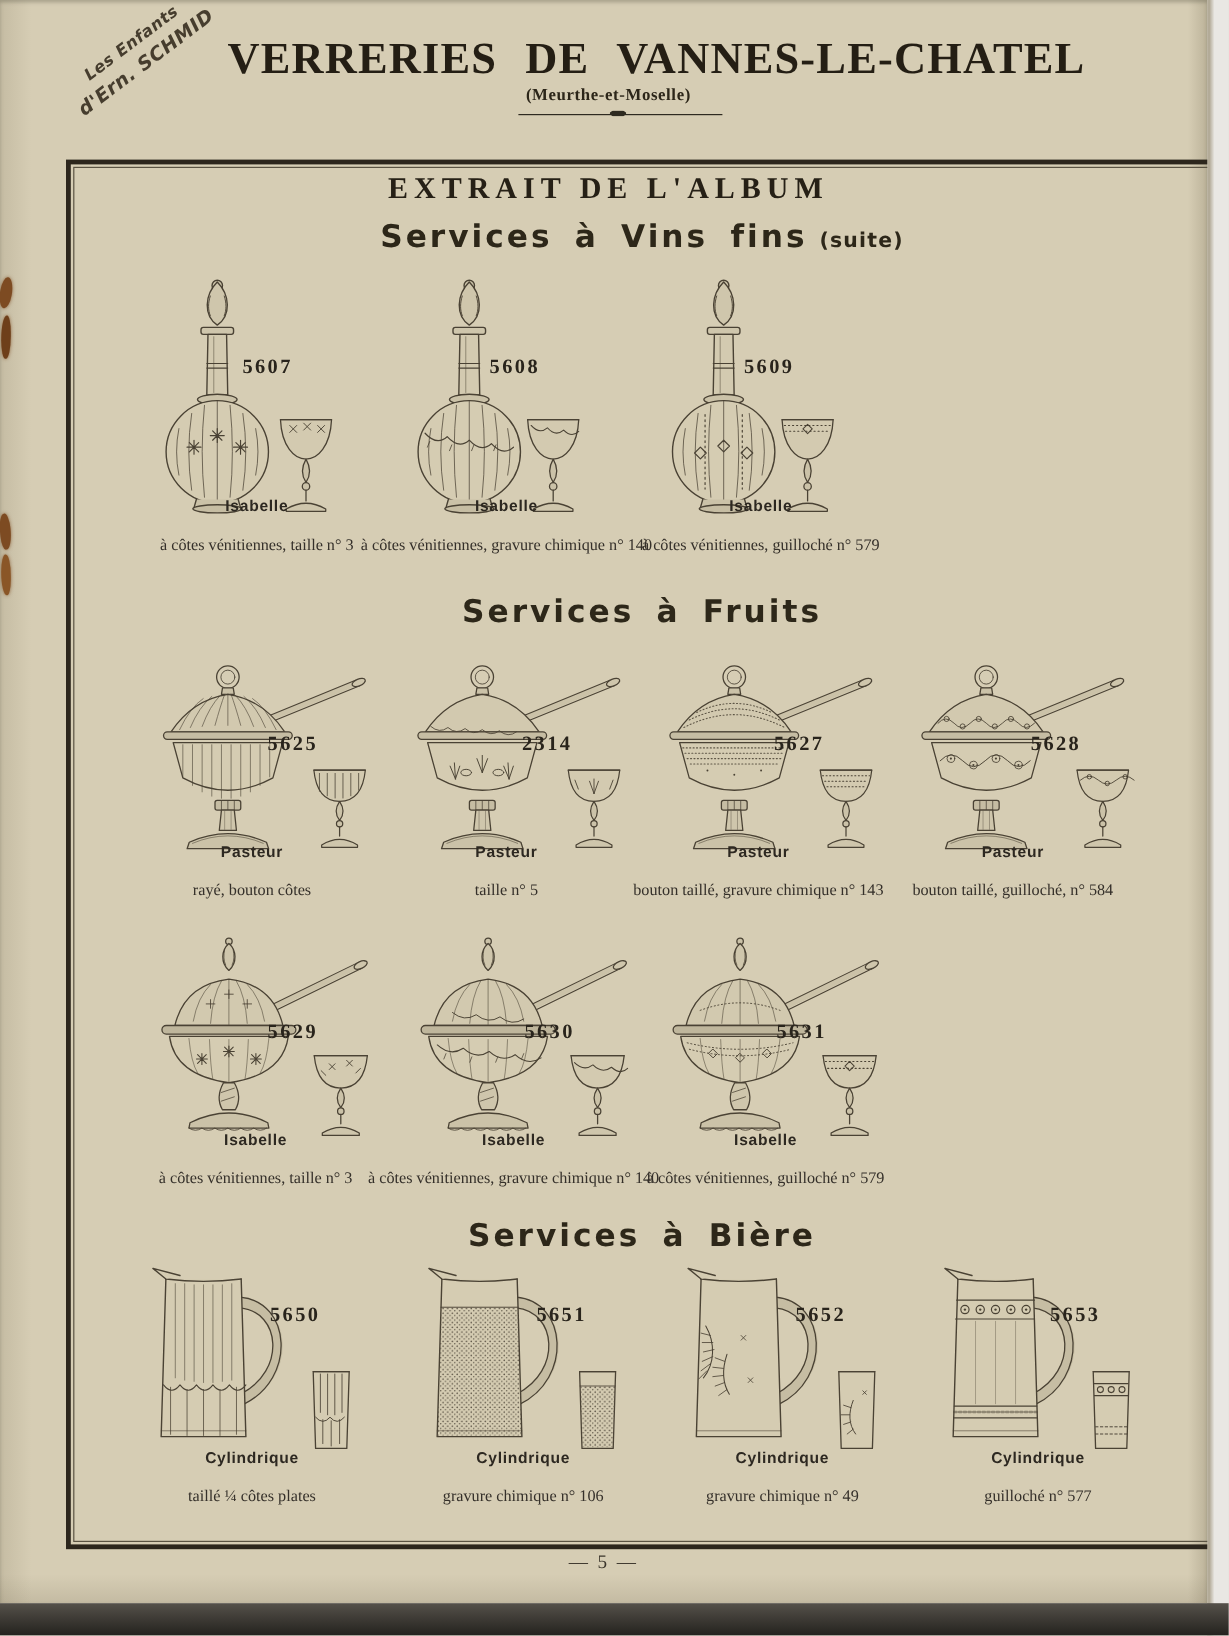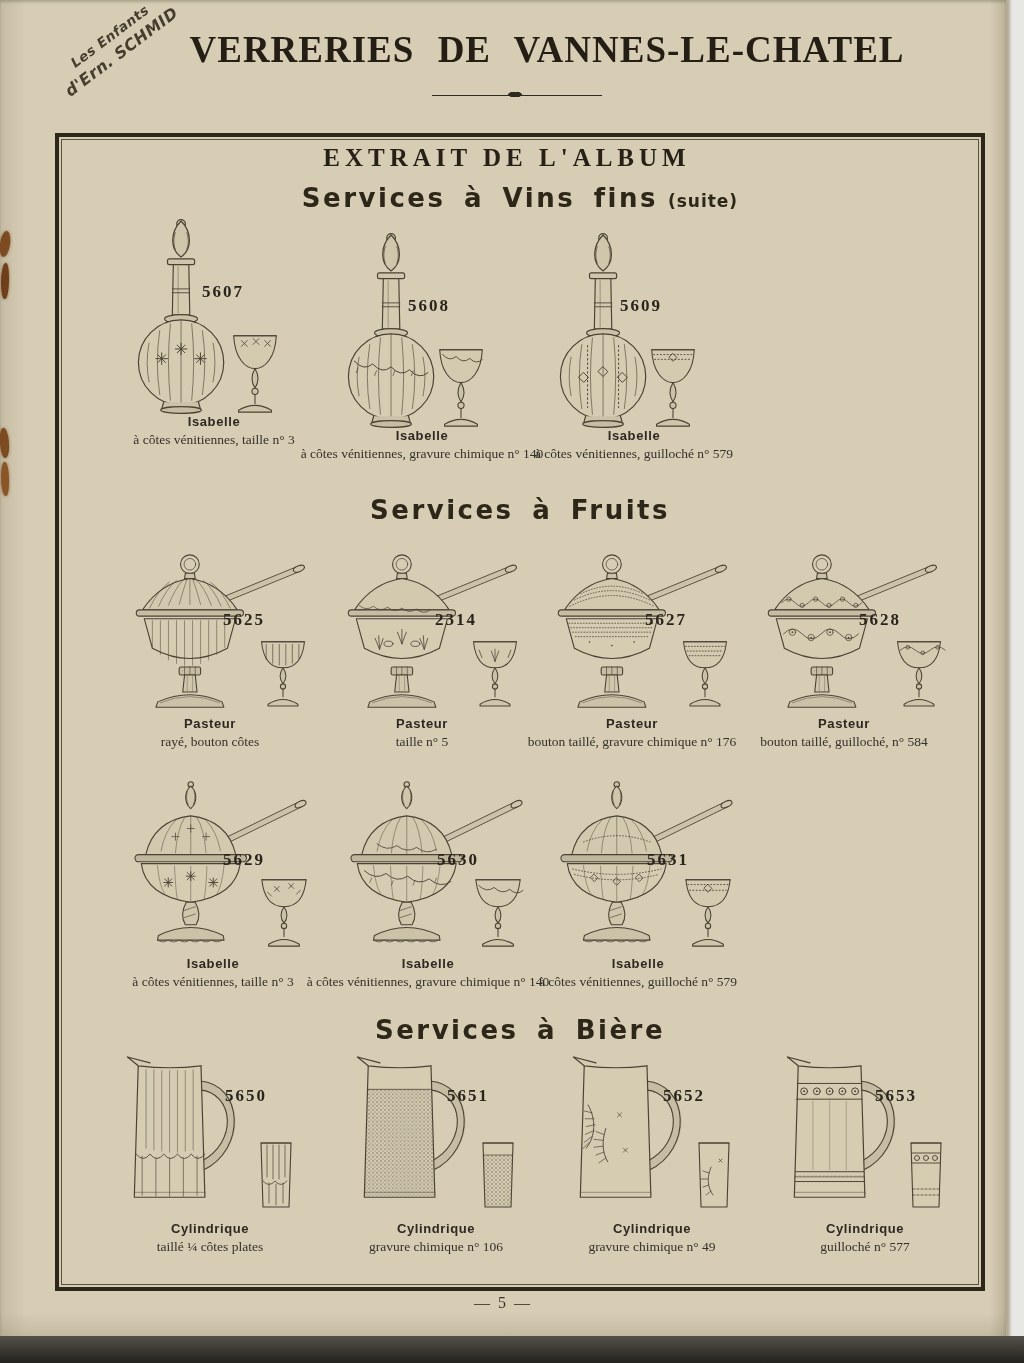--- a/index.html
+++ b/index.html
@@ -42,39 +42,39 @@
   .region{position:absolute;left:0;top:72px;width:1014px;text-align:center;
     font-weight:bold;font-size:14px;letter-spacing:.5px;color:#2c2619;}
   .rule{position:absolute;left:432px;top:95px;width:170px;border-top:1.5px solid #2e2a20;}
   .rule-orn{position:absolute;left:508px;top:92px;width:14px;height:5px;background:#2e2a20;
     clip-path:polygon(0 40%,20% 0,80% 0,100% 40%,100% 60%,80% 100%,20% 100%,0 60%);}
   .album{position:absolute;left:0;top:97px;width:1014px;text-align:center;
     font-family:Liberation Serif, serif;font-weight:bold;font-size:25px;letter-spacing:5px;color:#262016;margin-top:47px;}
 
   
   .frame{position:absolute;left:55px;top:133px;width:922px;height:1150px;
-    border:4px solid #2c261c;}
+    border:4px solid #2c261c;padding-left:30px;}
   .frame::before{content:"";position:absolute;inset:2px;border:1px solid #5a5342;pointer-events:none;}
 
   .sec-title{position:absolute;left:0;width:100%;text-align:center;
     font-family:"DejaVu Sans",sans-serif;font-weight:bold;font-size:26px;
     letter-spacing:2.5px;word-spacing:7px;color:#2d2719;}
   .sec-title .suffix{font-size:17px;letter-spacing:1px;word-spacing:2px;margin-left:10px;font-weight:bold;}
   .st1{top:46px}.st2{top:358px}.st3{top:878px}
 
   .item{position:absolute;}
   .big,.sm{position:absolute;overflow:visible;}
   .num{position:absolute;font-family:"Liberation Serif",serif;font-weight:bold;
     font-size:17px;letter-spacing:2px;color:#29241c;}
   .cap{position:absolute;left:50%;transform:translateX(-50%);bottom:2px;text-align:center;white-space:nowrap;}
   .cap-name{font-family:"Liberation Sans",sans-serif;font-weight:bold;font-size:13px;letter-spacing:.6px;color:#2d2821;}
-  .cap-desc{font-size:13.5px;margin-top:3px;color:#35302a;}
+  .cap-desc{font-size:13.5px;margin-top:17px;color:#35302a;}
 
   
-  .i5607{left:55px;top:83px;width:200px;height:230px}
+  .i5607{left:55px;top:97px;width:200px;height:230px}
   .i5608{left:265px;top:97px;width:196px;height:230px}
   .i5609{left:477px;top:97px;width:196px;height:230px}
   .r1 .big{width:126px;height:199px;left:6px;bottom:34px}
   .r1 .sm{width:62px;height:89px;right:28px;bottom:34px}
   .r1 .num{right:70px;top:62px}
 
   .i5625{left:46px;top:397px;width:210px;height:218px}
   .i5626{left:258px;top:397px;width:210px;height:218px}
   .i5627{left:468px;top:397px;width:210px;height:218px}
   .i5628{left:678px;top:397px;width:214px;height:218px}
@@ -207,20 +207,21 @@
 </svg>
 
 <div class="paper">
 
   <div class="stamp">
     <div class="l1">Les Enfants</div>
     <div class="l2">d'Ern. SCHMID</div>
   </div>
 
   <div class="masthead">VERRERIES DE VANNES-LE-CHATEL</div>
+  <div class="region">(Meurthe-et-Moselle)</div>
   <div class="rule"></div>
   <div class="rule-orn"></div>
   <div class="album">EXTRAIT DE L'ALBUM</div>
 
   <div class="frame">
 
     <div class="sec-title st1"><span>Services à Vins fins</span><span class="suffix">(suite)</span></div>
 
     <div class="item r1 i5607">
       <svg class="big" viewBox="0 0 130 205">
@@ -350,21 +351,21 @@
       </svg>
       <div class="num">5627</div>
       <svg class="sm" viewBox="0 0 60 80">
         <use href="#sym-goblet-fruit"></use>
         <g class="ink" stroke-width=".9" stroke-dasharray="1,2.2">
             <path d="M9,12 H51 M11,17 H49 M13,22 H47"></path>
           </g>
       </svg>
       <div class="cap">
         <div class="cap-name">Pasteur</div>
-        <div class="cap-desc">bouton taillé, gravure chimique n° 176</div>
+        <div class="cap-desc">bouton taillé, gravure chimique n° 143</div>
       </div>
     </div>
 
     <div class="item r2 i5628">
       <svg class="big" viewBox="0 0 235 180">
         <use href="#sym-compote-p"></use>
         <g class="ink" stroke-width=".8">
           <path d="M50,60 q7,-8 15,0 q7,8 15,0 q7,-8 15,0 q7,8 15,0 q7,-8 15,0 q7,8 15,0"></path>
           <circle cx="58" cy="56" r="2.4"></circle>
             <circle cx="88" cy="56" r="2.4"></circle>

